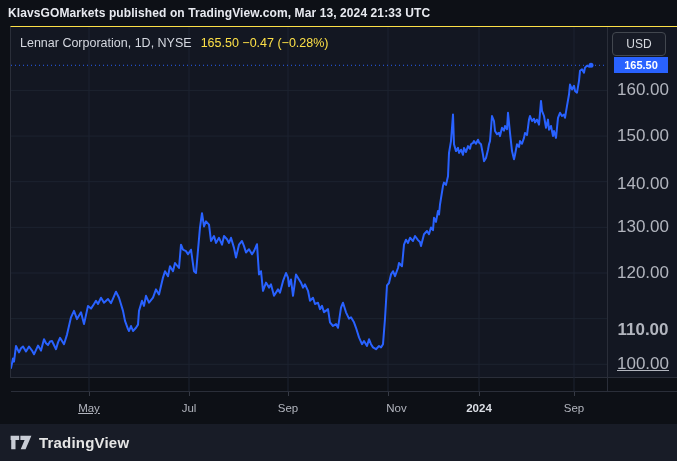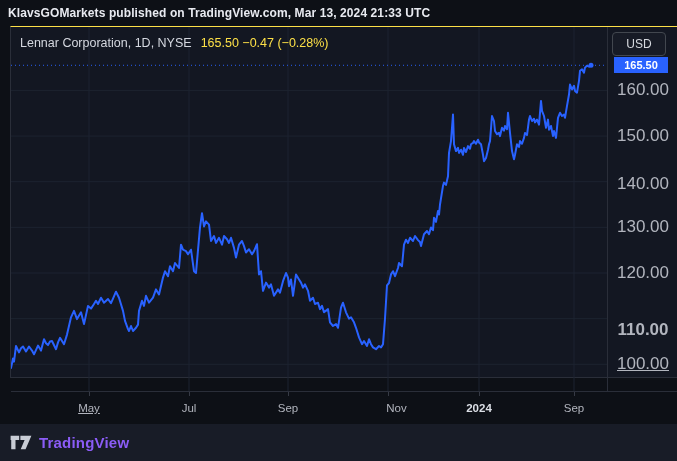--- a/index.html
+++ b/index.html
@@ -56,21 +56,21 @@
     position:absolute;top:10px;transform:translateX(-50%);
     color:#b2b5be;font-size:11.5px;white-space:nowrap;
   }
   .x-label.year{color:#dcdfe6;font-weight:bold;}
   .x-tick{position:absolute;top:0;width:1px;height:4px;background:#363a45;}
   .footer{
     position:absolute;left:0;top:424px;width:677px;height:37px;
     background:#181c27;display:flex;align-items:center;gap:7px;
     padding-left:10px;box-sizing:border-box;
   }
-  .footer .brand{color:#8b5cf6;font-size:15px;font-weight:600;letter-spacing:.2px;}
+  .footer .brand{color:#e5e5e5;font-size:15px;font-weight:600;letter-spacing:.2px;}
 </style>
 </head>
 <body>
 
 <div class="topbar">
   <span>KlavsGOMarkets published on TradingView.com, Mar 13, 2024 21:33 UTC</span>
 </div>
 
 <div class="frame">
   <svg id="paneSvg" class="pane-svg" width="596" height="364">

